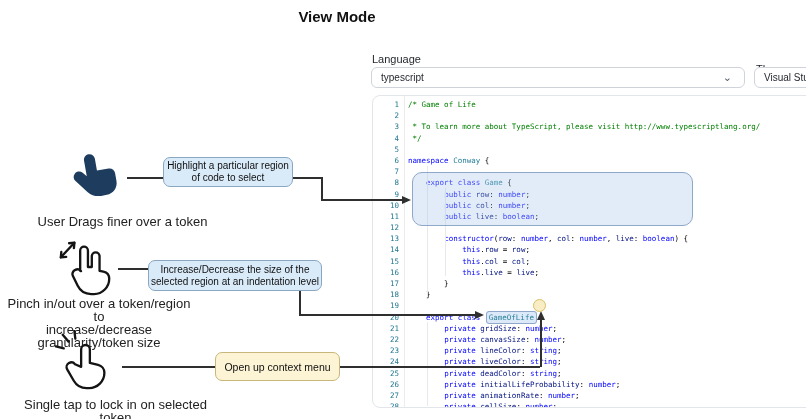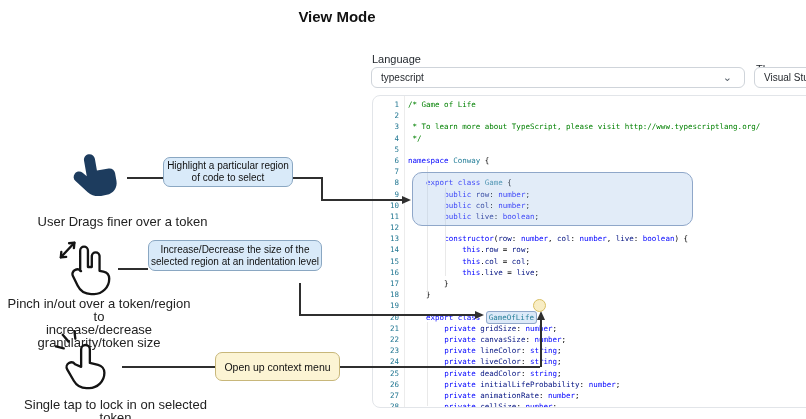--- a/index.html
+++ b/index.html
@@ -49,21 +49,21 @@
   .overlay { left:412px; top:172px; width:281px; height:54px; border-radius:10px;
     background:var(--overlay-fill,rgba(167,197,235,0.33));
     border:1.2px solid var(--overlay-border,#8fa7c9); z-index:2; }
 
   
   .callout { display:flex; align-items:center; justify-content:center; text-align:center;
     font-size:10px; line-height:12px; color:#111; border-radius:7px; white-space:pre-line; z-index:4; }
   .callout.blue { background:var(--callout-blue-bg,#d9eaf9); border:1px solid var(--callout-blue-border,#8aa7c2); }
   .callout.yellow { background:var(--callout-yellow-bg,#fcf4d4); border:1px solid var(--callout-yellow-border,#c8b77a); }
   .box1 { left:163px; top:157px; width:130px; height:30px; }
-  .box2 { left:148px; top:240px; width:174px; height:31px; }
+  .box2 { left:148px; top:260px; width:174px; height:31px; }
   .box3 { left:215px; top:352px; width:125px; height:29px; font-size:10.5px; }
 
   .caption { font-size:13px; line-height:13px; color:#222; text-align:center; white-space:pre-line; }
   .cap1 { left:25px; top:215px; width:195px; }
   .cap2 { left:3px;  top:297px; width:192px; }
   .cap3 { left:8px;  top:398px; width:215px; }
 
   
   .cline { position:absolute; background:var(--connector,#2f2f2f); z-index:3; }
   .h { height:1.5px; } .v { width:1.5px; }

